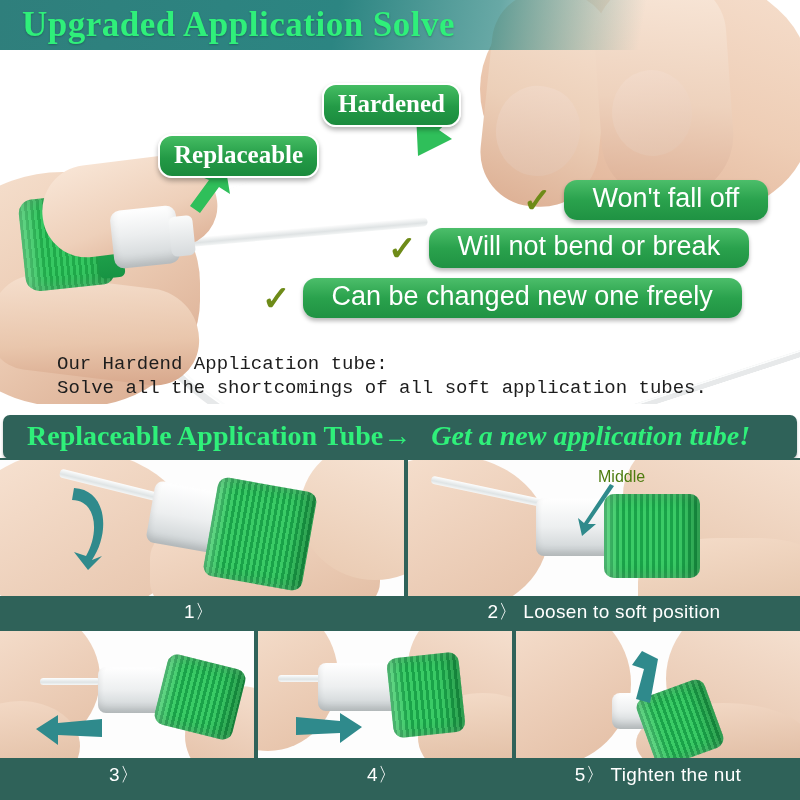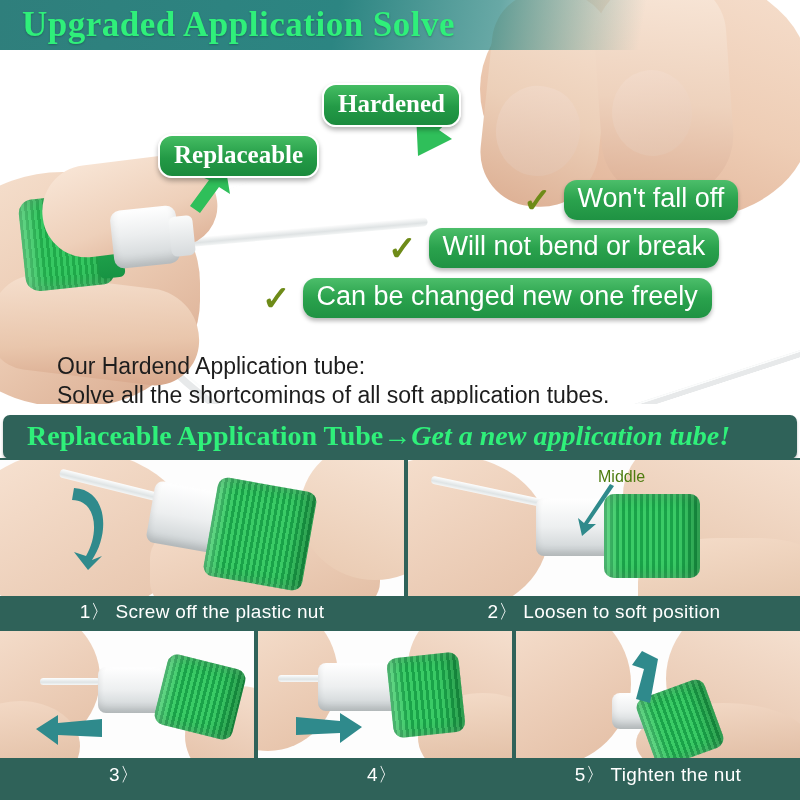--- a/index.html
+++ b/index.html
@@ -61,32 +61,32 @@
   .badge-hardened{left:322px;top:83px;}
   .ar-rep{left:186px;top:168px;width:44px;height:48px;}
   .ar-har{left:412px;top:110px;width:46px;height:52px;}
 
   
   .benefit{position:absolute;display:flex;align-items:center;gap:12px;}
   .b1{left:523px;top:180px;}
   .b2{left:388px;top:228px;}
   .b3{left:262px;top:278px;}
   .check{font-size:34px;line-height:1;color:#6e8b18;font-weight:bold;font-family:"Liberation Sans",sans-serif;}
-  .pill{display:inline-block;padding:3px 14px 6px;border-radius:13px;
+  .pill{display:inline-block;padding:3px 29px 6px;border-radius:13px;
         background:linear-gradient(180deg,#4cbe6a 0%,#2aa24d 50%,#1f9243 100%);
         color:#fff;font-size:27px;white-space:nowrap;box-shadow:0 3px 4px rgba(0,0,0,.28);}
 
-  .lead{position:absolute;left:57px;top:352px;font-size:23px;color:#1d1d1d;line-height:1.28;}
+  .lead{position:absolute;left:57px;top:352px;font-size:19px;color:#1d1d1d;line-height:1.28;font-family:Liberation Mono, monospace;}
 
   
   .band{position:absolute;left:3px;top:415px;width:794px;height:44px;border-radius:7px;background:#2f6259;
         box-shadow:0 2px 3px rgba(0,0,0,.25);overflow:hidden;}
   .band-text{position:absolute;left:24px;top:5px;font-family:"Liberation Serif",serif;font-weight:bold;
         font-size:28px;color:#2ff07a;white-space:nowrap;}
-  .band-text .em{font-style:italic;}
+  .band-text .em{font-style:italic;margin-left:20px;}
 
   
   .grid{position:absolute;left:0;top:458px;width:800px;height:342px;background:#2f6259;}
   .panel{position:absolute;overflow:hidden;background:#fff;}
   .cap-bar{position:absolute;background:#2f6259;color:#fff;font-size:19px;display:flex;align-items:center;
            justify-content:center;letter-spacing:.3px;white-space:nowrap;}
 
   .p1{left:0;top:2px;width:404px;height:136px;}
   .p2{left:408px;top:2px;width:392px;height:136px;}
   .cb1{left:0;top:138px;width:404px;height:32px;}
@@ -196,21 +196,20 @@
       <div class="clear-tube" style="left:22px;top:28px;width:120px;height:8px;transform:rotate(12deg);"></div>
       <div class="white-nut" style="left:128px;top:38px;width:90px;height:58px;"></div>
       <div class="bottle-cap" style="left:196px;top:34px;width:96px;height:84px;"></div>
       <div class="mid-label" style="left:190px;top:8px;">Middle</div>
       <svg style="position:absolute;left:166px;top:24px;width:42px;height:54px;" viewBox="0 0 42 54">
         <path d="M40 2 L14 40 L22 40 L8 52 L4 34 L10 39 L36 0 Z" fill="#2f8a8c"></path>
       </svg>
     </div>
     <div class="cap-bar cb1">
       <span>1〉</span>&nbsp;
-      <span>Screw off the plastic nut</span>
     </div>
     <div class="cap-bar cb2">
       <span>2〉</span>&nbsp;
       <span>Loosen to soft position</span>
     </div>
 
     <div class="panel p3">
       <div class="ph"></div>
       <div class="hand-blob" style="left:-50px;top:-25px;width:150px;height:145px;background:linear-gradient(150deg,#f8e4d4,#e4bfa5);"></div>
       <div class="hand-blob" style="left:-40px;top:70px;width:120px;height:90px;background:linear-gradient(170deg,#f4dbc8,#ddb79b);"></div>

